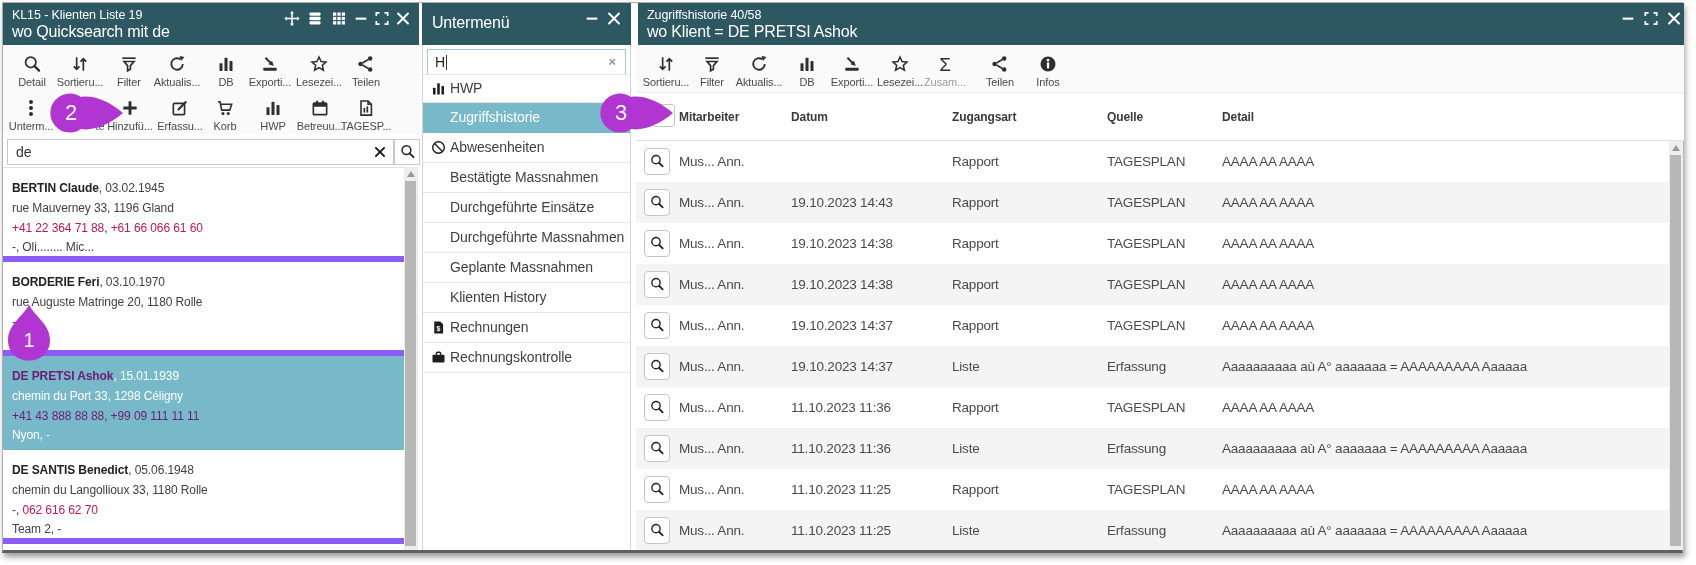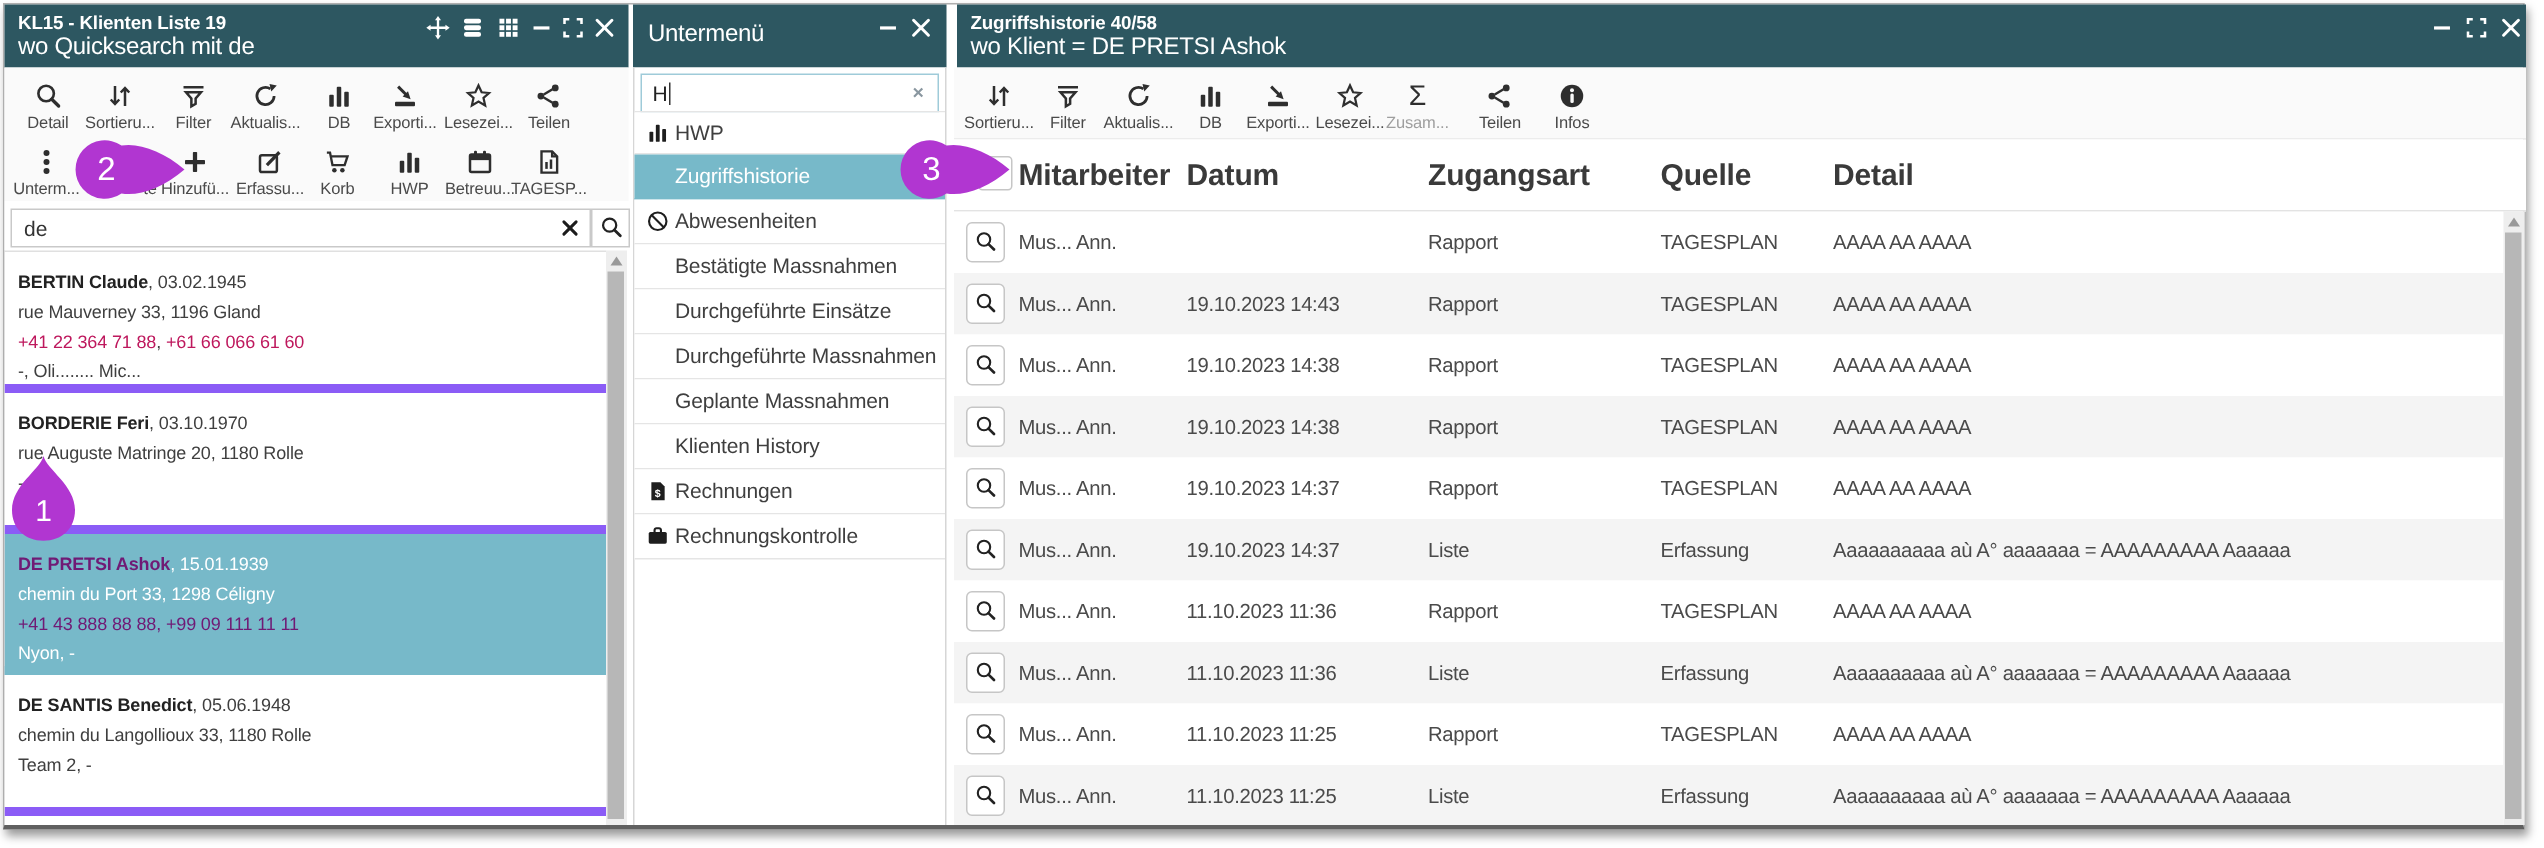--- a/index.html
+++ b/index.html
@@ -4,21 +4,21 @@
 <style>
 *{margin:0;padding:0;box-sizing:border-box}
 body{font-family:"Liberation Sans",sans-serif;background:#fff}
 .shot{position:relative;width:1696px;height:565px;background:#fff;overflow:hidden}
 .app{position:absolute;left:2px;top:2px;width:1681px;height:551px;background:#fff;border:1px solid #aeaeae;border-bottom:3px solid #606060;box-shadow:2px 4px 6px rgba(0,0,0,.4)}
 .win{position:absolute;top:0;bottom:0}
 #win-left{left:0;width:416px}
 #win-mid{left:419px;width:209px}
 #win-right{left:632px;width:1049px}
 .whead{position:absolute;top:0;left:0;right:0;height:42px;background:#2d5761;color:#fff}
-.whead .t1{position:absolute;left:9px;top:5px;font-size:12.5px;font-weight:700;letter-spacing:-.1px}
+.whead .t1{position:absolute;left:9px;top:5px;font-size:12.5px;font-weight:400;letter-spacing:-.1px}
 .whead .t2{position:absolute;left:9px;top:20px;font-size:16px;font-weight:400;letter-spacing:-.2px}
 .whead .tm{position:absolute;left:10px;top:11px;font-size:16px;font-weight:400;letter-spacing:-.2px}
 .hicon{position:absolute;top:7px;width:17px;height:17px;color:#fff;transform:translateX(-50%)}
 .hicon svg{width:17px;height:17px;display:block}
 .toolbar{position:absolute;left:0;right:0;background:#fafafa}
 #tb1{top:42px;height:49px}
 #tb2{top:91px;height:40px}
 .rtoolbar{position:absolute;top:42px;height:48px;left:1px;right:0;background:#fafafa;border-bottom:1px solid #ececec}
 .tbitem{position:absolute;top:0;width:70px;text-align:center;transform:translateX(-50%)}
 .tbitem .ticon{height:21px;color:#2e2e2e}
@@ -52,21 +52,21 @@
 .mclear{position:absolute;right:9px;top:0;line-height:24px;color:#8a97a0;font-size:13px;font-weight:700}
 .menu{position:absolute;top:29px;left:0;right:0;border-top:1px solid #e5e5e5}
 .mitem{position:relative;height:30px;line-height:29px;border-bottom:1px solid #e5e5e5;font-size:14px;letter-spacing:-.1px;color:#3f3f3f;padding-left:27px;background:#fff;white-space:nowrap;overflow:hidden}
 .mitem:first-child{height:28px;line-height:27px}
 .mitem .micon{position:absolute;left:7px;top:6px;width:17px;height:17px;color:#1e1e1e}
 .mitem:first-child .micon{top:5px}
 .mitem .micon svg{width:17px;height:17px;display:block}
 .mitem.sel{background:#77b9c9;color:#fff;border-bottom-color:#77b9c9}
 .thead{position:absolute;top:90px;height:48px;left:1px;right:0;background:#fff;border-bottom:1px solid #e3e3e3}
 .hbtn{position:absolute;left:16px;top:11px;width:23px;height:23px;border:1px solid #c6c6c6;border-radius:3px;background:#fff}
-.col{position:absolute;top:0;line-height:48px;font-size:20px;font-weight:700;color:#3a3a3a;white-space:nowrap;letter-spacing:-.1px}
+.col{position:absolute;top:0;line-height:48px;font-size:12px;font-weight:700;color:#3a3a3a;white-space:nowrap;letter-spacing:-.1px}
 .rows{position:absolute;top:138px;left:1px;right:15px;bottom:0;overflow:hidden}
 .trow{position:relative;height:41px;font-size:13.5px;letter-spacing:-.2px;color:#4a4a4a;background:#fff}
 .trow.alt{background:#f4f4f4}
 .qbtn{position:absolute;left:8px;top:7px;width:26px;height:27px;border:1px solid #c6c6c6;border-radius:4px;background:#fff;color:#222;text-align:center;padding-top:4px}
 .qbtn svg{width:16px;height:16px}
 .tcell{position:absolute;top:0;line-height:41px;white-space:nowrap}
 .balloon{position:absolute;z-index:50}
 .balloon svg{display:block}
 </style>
 </head>
@@ -282,20 +282,21 @@
           </div>
           <div class="client sel">
             <div><span class="nm">DE PRETSI Ashok</span>, <span>15.01.1939</span></div>
             <div>chemin du Port 33, 1298 Céligny</div>
             <div><span class="lnk">+41 43 888 88 88, +99 09 111 11 11</span></div>
             <div>Nyon, -</div>
           </div>
           <div class="client">
             <div><span class="nm">DE SANTIS Benedict</span>, <span>05.06.1948</span></div>
             <div>chemin du Langollioux 33, 1180 Rolle</div>
+            <div><span>-, </span><span class="lnk">062 616 62 70</span></div>
             <div>Team 2, -</div>
           </div>
         </div>
       <div class="vscroll" id="lscroll">
         <div class="varrow"></div>
         <div class="vthumb"></div>
       </div>
     </div>
 
     <div class="win" id="win-mid">

